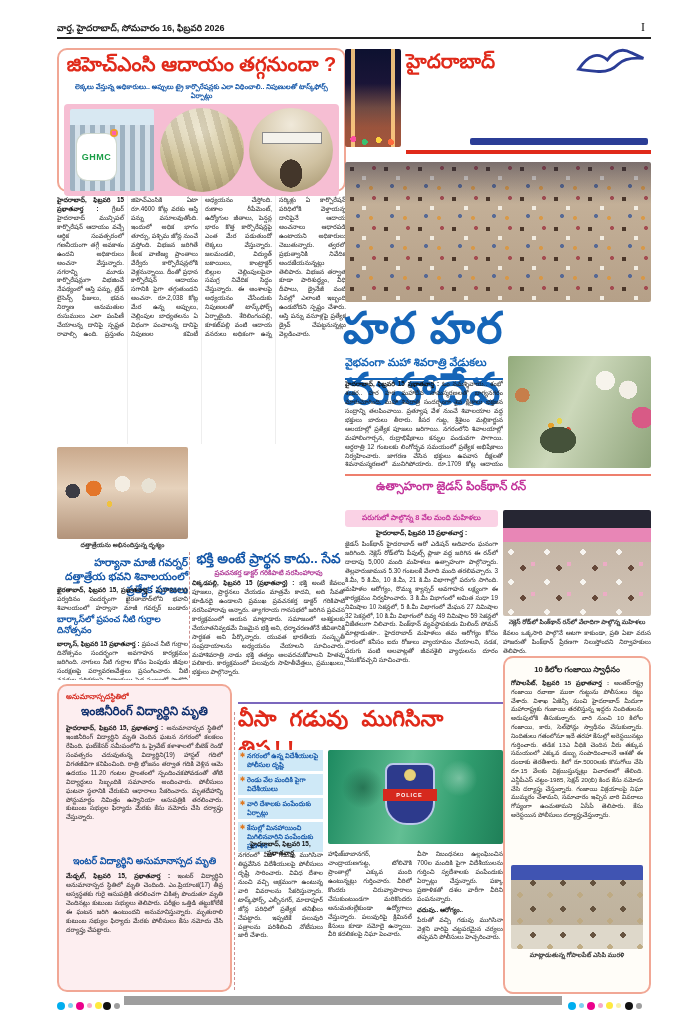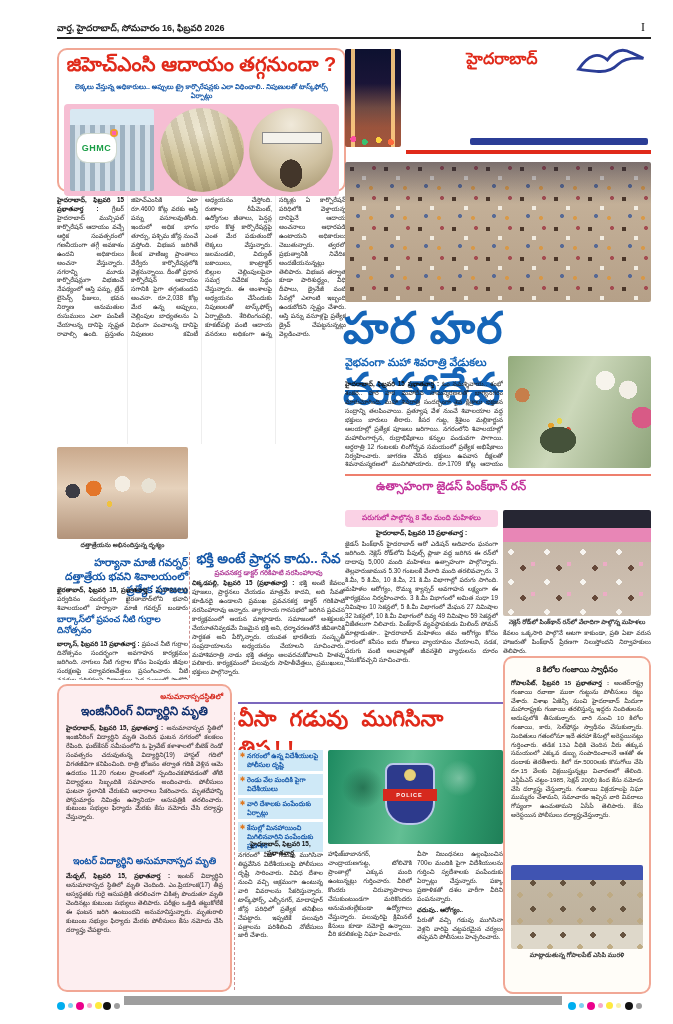--- a/index.html
+++ b/index.html
@@ -80,21 +80,21 @@
     repeating-linear-gradient(0deg, rgba(255,255,255,.35) 0 6px, transparent 6px 12px),
     linear-gradient(#9db0bf,#7e93a4);}
   .ph-b2{border-radius:50%;background-image:
     repeating-linear-gradient(75deg, rgba(110,95,60,.18) 0 7px, transparent 7px 14px),
     linear-gradient(150deg, rgba(255,255,255,.55), transparent 45%),
     radial-gradient(circle at 50% 28%, #ece5cd, #cfc298 55%, #a3956c);}
   .ph-b3{border-radius:50%;background-image:
     radial-gradient(ellipse 16px 20px at 50% 78%, #43362a 70%, transparent 71%),
     radial-gradient(circle at 50% 20%, #f0e9da, #d0c2a2 55%, #a08f68);}
   .sign{position:absolute;top:28%;left:15%;width:70%;height:13%;background:#f4f2ec;border:1px solid #8a8a8a;}
-  .ghmc-badge{position:absolute;top:30%;left:8%;background:#fff;border-radius:10px;padding:9px 5px;
+  .ghmc-badge{position:absolute;top:30%;left:8%;background:#fff;border-radius:10px;padding:18px 5px;
     font-weight:bold;font-size:9px;color:#1a9e46;letter-spacing:.5px;box-shadow:0 0 0 1px #cfd8cf;}
   .ghmc-badge:before{content:"";position:absolute;top:-5px;right:-2px;width:8px;height:8px;border-radius:50%;
     background:radial-gradient(circle,#ff5fa8 40%,#f19c2e 41%);}
   
   .badge{position:absolute;left:50%;top:14%;transform:translateX(-62%);width:46px;height:58px;
     background:#2d3a8c;border:2px solid #bcc7ea;border-radius:8px 8px 22px 22px;}
   .badge-top{position:absolute;top:4px;left:50%;transform:translateX(-50%);width:12px;height:12px;border-radius:50%;
     background:radial-gradient(circle,#e8d27a 55%,#b89a3a);}
   .badge-band{position:absolute;top:24px;left:-4px;right:-4px;height:12px;background:#d6291e;
     color:#fff;font-weight:bold;font-size:5.5px;text-align:center;line-height:12px;letter-spacing:1px;}
@@ -133,46 +133,46 @@
       </div>
     </div>
   </div>
 
   <div class="abs bodytxt" style="left:57px;top:196px;width:289px;height:248px;column-count:4;column-gap:7px;column-rule:1px solid #eee;">
     <span class="dl">హైదరాబాద్, ఫిబ్రవరి 15 ప్రభాతవార్త :</span>
     <span>గ్రేటర్ హైదరాబాద్ మున్సిపల్ కార్పొరేషన్ ఆదాయం వచ్చే ఆర్థిక సంవత్సరంలో గణనీయంగా తగ్గే అవకాశం ఉందని అధికారులు అంచనా వేస్తున్నారు. నగరాన్ని మూడు కార్పొరేషన్లుగా విభజించే నేపథ్యంలో ఆస్తి పన్ను, ట్రేడ్ లైసెన్స్ ఫీజులు, భవన నిర్మాణ అనుమతుల రుసుములు ఎలా పంపిణీ చేయాలన్న దానిపై స్పష్టత రావాల్సి ఉంది. ప్రస్తుతం జిహెచ్ఎంసికి ఏటా రూ.4600 కోట్ల వరకు ఆస్తి పన్ను వసూలవుతోంది. ఇందులో అధిక భాగం తూర్పు, పశ్చిమ జోన్ల నుంచే వస్తోంది. విభజన జరిగితే కీలక వాణిజ్య ప్రాంతాలు వేర్వేరు కార్పొరేషన్లలోకి వెళ్లనున్నాయి. దీంతో ప్రధాన కార్పొరేషన్ ఆదాయం సగానికి పైగా తగ్గుతుందని అంచనా. రూ.2,038 కోట్ల మేర ఉన్న అప్పులు, చెల్లింపుల బాధ్యతలను ఏ విధంగా పంచాలన్న దానిపై నిపుణుల కమిటీ అధ్యయనం చేస్తోంది. రుణాల రీపేమెంట్, ఉద్యోగుల జీతాలు, పెన్షన్ల భారం కొత్త కార్పొరేషన్లపై ఎంత మేర పడుతుందో లెక్కలు వేస్తున్నారు. జలమండలి, విద్యుత్ బకాయిలు, కాంట్రాక్టర్ బిల్లుల చెల్లింపులపైనా సమగ్ర నివేదిక సిద్ధం చేస్తున్నారు. ఈ అంశాలపై అధ్యయనం చేసేందుకు నిపుణులతో టాస్క్‌ఫోర్స్ ఏర్పాటైంది. శేరిలింగంపల్లి, కూకట్‌పల్లి వంటి ఆదాయ వనరులు అధికంగా ఉన్న సర్కిళ్లు ఏ కార్పొరేషన్ పరిధిలోకి వెళ్తాయన్న దానిపైనే ఆదాయ అంచనాలు ఆధారపడి ఉంటాయని అధికారులు చెబుతున్నారు. త్వరలో ప్రభుత్వానికి నివేదిక అందజేయనున్నట్లు తెలిపారు. విభజన తర్వాత కూడా పారిశుద్ధ్యం, వీధి దీపాలు, డ్రైనేజీ వంటి సేవల్లో ఎలాంటి ఇబ్బంది ఉండబోదని స్పష్టం చేశారు. ఆస్తి పన్ను వసూళ్లపై ప్రత్యేక డ్రైవ్ చేపట్టనున్నట్లు వెల్లడించారు.</span>
   </div>
 
   <div class="ph ph-charminar abs" style="left:345px;top:49px;width:56px;height:98px;"></div>
-  <div class="abs h-red" style="left:417px;top:50px;width:170px;font-size:16px;text-align:center;">హైదరాబాద్</div>
+  <div class="abs h-red" style="left:406px;top:50px;width:170px;font-size:20px;">హైదరాబాద్</div>
   <svg class="abs" viewBox="0 0 100 50" style="left:575px;top:44px;width:72px;height:36px;">
     <path d="M5 35 Q25 5 45 22 Q60 2 78 12 Q95 20 95 20 Q70 18 60 28 Q48 40 30 38 Q15 37 5 35 Z" fill="none" stroke="#2b3d96" stroke-width="4"></path>
   </svg>
   <div class="abs" style="left:470px;top:138px;width:178px;height:7px;background:#2b3d96;border-radius:2px;"></div>
   <div class="abs" style="left:406px;top:150px;width:245px;height:4px;background:#e02a1a;"></div>
 
   <div class="ph ph-crowd abs" style="left:345px;top:162px;width:306px;height:140px;"></div>
   <div class="abs" style="left:343px;top:303px;width:308px;font-size:44px;color:#1565b8;font-weight:bold;letter-spacing:1px;">హర హర మహాదేవ</div>
-  <div class="abs" style="left:345px;top:356px;width:158px;font-size:11px;color:#1565b8;font-weight:bold;border-bottom:2px solid #1565b8;padding-bottom:19px;">వైభవంగా మహా శివరాత్రి వేడుకలు</div>
+  <div class="abs" style="left:345px;top:356px;width:158px;font-size:11px;color:#1565b8;font-weight:bold;border-bottom:2px solid #1565b8;padding-bottom:7px;">వైభవంగా మహా శివరాత్రి వేడుకలు</div>
   <div class="abs bodytxt" style="left:345px;top:380px;width:158px;height:90px;">
     <span class="dl">హైదరాబాద్, ఫిబ్రవరి 15 ప్రభాతవార్త :</span> <span>ఓం నమశ్శివాయ.. శంభో శంకర.. హర హర మహాదేవ నామస్మరణలతో భాగ్యనగరం మారుమోగింది. మహా శివరాత్రి సందర్భంగా శైవ క్షేత్రాలు భక్తజన సంద్రాన్ని తలపించాయి. ప్రత్యూష వేళ నుంచే శివాలయాల వద్ద భక్తులు బారులు తీరారు. కీసర గుట్ట, శ్రీశైలం మల్లికార్జున ఆలయాల్లో ప్రత్యేక పూజలు జరిగాయి. నగరంలోని శివాలయాల్లో మహాలింగార్చన, రుద్రాభిషేకాలు కన్నుల పండువగా సాగాయి. అర్ధరాత్రి 12 గంటలకు లింగోద్భవ సమయంలో ప్రత్యేక అభిషేకాలు నిర్వహించారు. జాగరణ చేసిన భక్తులు ఉపవాస దీక్షలతో శివనామస్మరణలో మునిగిపోయారు. రూ.1709 కోట్ల ఆదాయం ఆలయాలకు సమకూరిందని అధికారులు తెలిపారు.</span>
   </div>
   <div class="ph ph-shiva abs" style="left:508px;top:356px;width:143px;height:112px;"></div>
   <div class="abs" style="left:345px;top:474px;width:306px;height:2px;background:#ee7f6d;"></div>
 
   <div class="abs h-magenta" style="left:344px;top:479px;width:306px;font-size:12px;margin-left:32px;">ఉత్సాహంగా జైడస్ పింక్‌థాన్ రన్</div>
   <div class="abs h-magenta" style="left:345px;top:510px;width:153px;background:#fad2e5;font-size:7.4px;text-align:center;padding:3px 2px;border-radius:3px;">పరుగులో పాల్గొన్న 8 వేల మంది మహిళలు</div>
   <div class="abs dl" style="left:345px;top:529px;width:153px;text-align:center;font-size:6.4px;">హైదరాబాద్, ఫిబ్రవరి 15 ప్రభాతవార్త :</div>
   <div class="abs bodytxt" style="left:345px;top:540px;width:153px;height:162px;">జైడస్ పింక్‌థాన్ హైదరాబాద్ ఆరో ఎడిషన్ ఆదివారం ఘనంగా జరిగింది. నెక్లెస్ రోడ్‌లోని పీపుల్స్ ప్లాజా వద్ద జరిగిన ఈ రన్‌లో దాదాపు 5,000 మంది మహిళలు ఉత్సాహంగా పాల్గొన్నారు. తెల్లవారుజామున 5.30 గంటలకే వేలాది మంది తరలివచ్చారు. 3 కి.మీ, 5 కి.మీ, 10 కి.మీ, 21 కి.మీ విభాగాల్లో పరుగు సాగింది. మహిళల ఆరోగ్యం, రొమ్ము క్యాన్సర్ అవగాహన లక్ష్యంగా ఈ కార్యక్రమం నిర్వహించారు. 3 కి.మీ విభాగంలో అమిత సుధా 19 నిమిషాల 10 సెకన్లలో, 5 కి.మీ విభాగంలో మేఘన 27 నిమిషాల 32 సెకన్లలో, 10 కి.మీ విభాగంలో దివ్య 49 నిమిషాల 59 సెకన్లలో విజేతలుగా నిలిచారు. పింక్‌థాన్ వ్యవస్థాపకుడు మిలింద్ సోమన్ మాట్లాడుతూ.. హైదరాబాద్ మహిళలు తమ ఆరోగ్యం కోసం వారంలో కనీసం ఐదు రోజులు వ్యాయామం చేయాలని, నడక, పరుగు వంటి అలవాట్లతో జీవనశైలి వ్యాధులను దూరం చేసుకోవచ్చని సూచించారు.</div>
   <div class="ph ph-pink abs" style="left:503px;top:510px;width:148px;height:106px;"></div>
   <div class="abs cap" style="left:503px;top:618px;width:148px;">నెక్లెస్ రోడ్‌లో పింక్‌థాన్ రన్‌లో వేలాదిగా పాల్గొన్న మహిళలు</div>
   <div class="abs bodytxt" style="left:503px;top:629px;width:148px;height:24px;">కేవలం ఒక్కసారి పాల్గొనే ఆటగా కాకుండా, ప్రతి ఏటా వరుస హాజరుతో పింక్‌థాన్ ప్రేరణగా నిలుస్తోందని నిర్వాహకులు తెలిపారు.</div>
 
   <div class="abs boxed" style="left:503px;top:656px;width:148px;height:338px;background:#fffdf8;padding:5px 6px;">
-    <div style="font-size:7.8px;text-align:center;font-weight:bold;margin-top:2px;color:#222;">8 కిలోల గంజాయి స్వాధీనం</div>
+    <div style="font-size:7.8px;text-align:center;font-weight:bold;margin-top:2px;color:#222;">10 కిలోల గంజాయి స్వాధీనం</div>
     <div class="bodytxt" style="margin-top:3px;height:182px;font-size:6.2px;">
       <span class="dl">గోపాలపేట్, ఫిబ్రవరి 15 ప్రభాతవార్త :</span> <span>అంతర్‌రాష్ట్ర గంజాయి రవాణా ముఠా గుట్టును పోలీసులు రట్టు చేశారు. విశాఖ ఏజెన్సీ నుంచి హైదరాబాద్ మీదుగా మహారాష్ట్రకు గంజాయి తరలిస్తున్న ఇద్దరు నిందితులను అదుపులోకి తీసుకున్నారు. వారి నుంచి 10 కిలోల గంజాయి, కారు, సెల్‌ఫోన్లు స్వాధీనం చేసుకున్నారు. నిందితులు గతంలోనూ ఇదే తరహా కేసుల్లో అరెస్టయినట్లు గుర్తించారు. తడిక 13ఎ వీధికి చెందిన వీరు తక్కువ సమయంలో ఎక్కువ డబ్బు సంపాదించాలనే ఆశతో ఈ దందాకు తెరతీశారు. కిలో రూ.5000లకు కొనుగోలు చేసి రూ.15 వేలకు విక్రయిస్తున్నట్లు విచారణలో తేలింది. ఎన్డీపీఎస్ చట్టం-1985, సెక్షన్ 20(బి) కింద కేసు నమోదు చేసి దర్యాప్తు చేస్తున్నారు. గంజాయి విక్రయాలపై నిఘా ముమ్మరం చేశామని, సమాచారం ఇచ్చిన వారి వివరాలు గోప్యంగా ఉంచుతామని ఏసీపీ తెలిపారు. కేసు అరెస్టయిన పోలీసులు దర్యాప్తుచేస్తున్నారు.</span>
     </div>
     <div class="ph-ganja" style="margin-top:4px;width:100%;height:84px;border-radius:2px;"></div>
     <div class="cap" style="margin-top:2px;">మాట్లాడుతున్న గోపాలపేట్ ఎసిపి మురళి</div>
   </div>
 
   <div class="ph ph-datta abs" style="left:57px;top:447px;width:131px;height:92px;"></div>
   <div class="abs cap" style="left:57px;top:541px;width:131px;">దత్తాత్రేయను అభినందిస్తున్న దృశ్యం</div>
 
@@ -187,21 +187,21 @@
 
   <div class="abs" style="left:189px;top:552px;height:126px;border-left:1px dashed #cc8f8f;"></div>
 
   <div class="abs h-blue" style="left:192px;top:551px;width:153px;font-size:13.5px;text-align:center;">భక్తి అంటే ప్రార్థన కాదు.. సేవ</div>
   <div class="abs" style="left:192px;top:569px;width:153px;font-size:6.8px;color:#b03a96;font-weight:bold;text-align:center;">ప్రవచనకర్త డాక్టర్ గరికిపాటి నరసింహారావు</div>
   <div class="abs bodytxt" style="left:192px;top:579px;width:153px;height:99px;">
     <span class="dl">చిక్కడపల్లి, ఫిబ్రవరి 15 (ప్రభాతవార్త) :</span> <span>భక్తి అంటే కేవలం పూజలు, ప్రార్థనలు చేయడం మాత్రమే కాదని, అది సేవతో కూడినదై ఉండాలని ప్రముఖ ప్రవచనకర్త డాక్టర్ గరికిపాటి నరసింహారావు అన్నారు. త్యాగరాయ గానసభలో జరిగిన ప్రవచన కార్యక్రమంలో ఆయన మాట్లాడారు. సమాజంలో అశక్తులకు చేయూతనివ్వడమే నిజమైన భక్తి అని, ధర్మాచరణతోనే జీవితానికి సార్థకత అని పేర్కొన్నారు. యువత భారతీయ సంస్కృతీ సంప్రదాయాలను అధ్యయనం చేయాలని సూచించారు. మహాశివరాత్రి నాడు భక్తి తత్వం అలవరచుకోవాలని హితవు పలికారు. కార్యక్రమంలో పలువురు సాహితీవేత్తలు, ప్రముఖులు, భక్తులు పాల్గొన్నారు.</span>
   </div>
 
   <div class="abs boxed" style="left:57px;top:684px;width:175px;height:308px;background:#fdeef0;padding:6px 7px;">
-    <div style="font-size:7.4px;color:#d6291e;font-weight:bold;text-align:right;">అనుమానాస్పదస్థితిలో</div>
+    <div style="font-size:7.4px;color:#d6291e;font-weight:bold;text-align:left;">అనుమానాస్పదస్థితిలో</div>
     <div style="font-size:12px;color:#10306e;font-weight:bold;text-align:center;margin-top:1px;">ఇంజినీరింగ్ విద్యార్థిని మృతి</div>
     <div class="bodytxt" style="margin-top:3px;height:126px;">
       <span class="dl">హైదరాబాద్, ఫిబ్రవరి 15, ప్రభాతవార్త :</span> <span>అనుమానాస్పద స్థితిలో ఇంజినీరింగ్ విద్యార్థిని మృతి చెందిన ఘటన నగరంలో కలకలం రేపింది. ఘట్‌కేసర్ సమీపంలోని ఓ ప్రైవేట్ కళాశాలలో బీటెక్ రెండో సంవత్సరం చదువుతున్న విద్యార్థిని(19) హాస్టల్ గదిలో విగతజీవిగా కనిపించింది. రాత్రి భోజనం తర్వాత గదికి వెళ్లిన ఆమె ఉదయం 11.20 గంటల ప్రాంతంలో స్పందించకపోవడంతో తోటి విద్యార్థులు సిబ్బందికి సమాచారం అందించారు. పోలీసులు ఘటనా స్థలానికి చేరుకుని ఆధారాలు సేకరించారు. మృతదేహాన్ని పోస్టుమార్టం నిమిత్తం ఉస్మానియా ఆసుపత్రికి తరలించారు. కుటుంబ సభ్యుల ఫిర్యాదు మేరకు కేసు నమోదు చేసి దర్యాప్తు చేస్తున్నారు.</span>
     </div>
     <div class="h-blue" style="font-size:9.5px;text-align:center;margin-top:5px;">ఇంటర్ విద్యార్థిని అనుమానాస్పద మృతి</div>
     <div class="bodytxt" style="margin-top:3px;height:96px;">
       <span class="dl">మేడ్చల్, ఫిబ్రవరి 15, ప్రభాతవార్త :</span> <span>ఇంటర్ విద్యార్థిని అనుమానాస్పద స్థితిలో మృతి చెందింది. ఎం.ప్రియాంక(17) తీవ్ర అస్వస్థతకు గురై ఆసుపత్రికి తరలించగా చికిత్స పొందుతూ మృతి చెందినట్లు కుటుంబ సభ్యులు తెలిపారు. పరీక్షల ఒత్తిడి తట్టుకోలేకే ఈ ఘటన జరిగి ఉంటుందని అనుమానిస్తున్నారు. మృతురాలి కుటుంబ సభ్యుల ఫిర్యాదు మేరకు పోలీసులు కేసు నమోదు చేసి దర్యాప్తు చేపట్టారు.</span>
     </div>
   </div>
 

